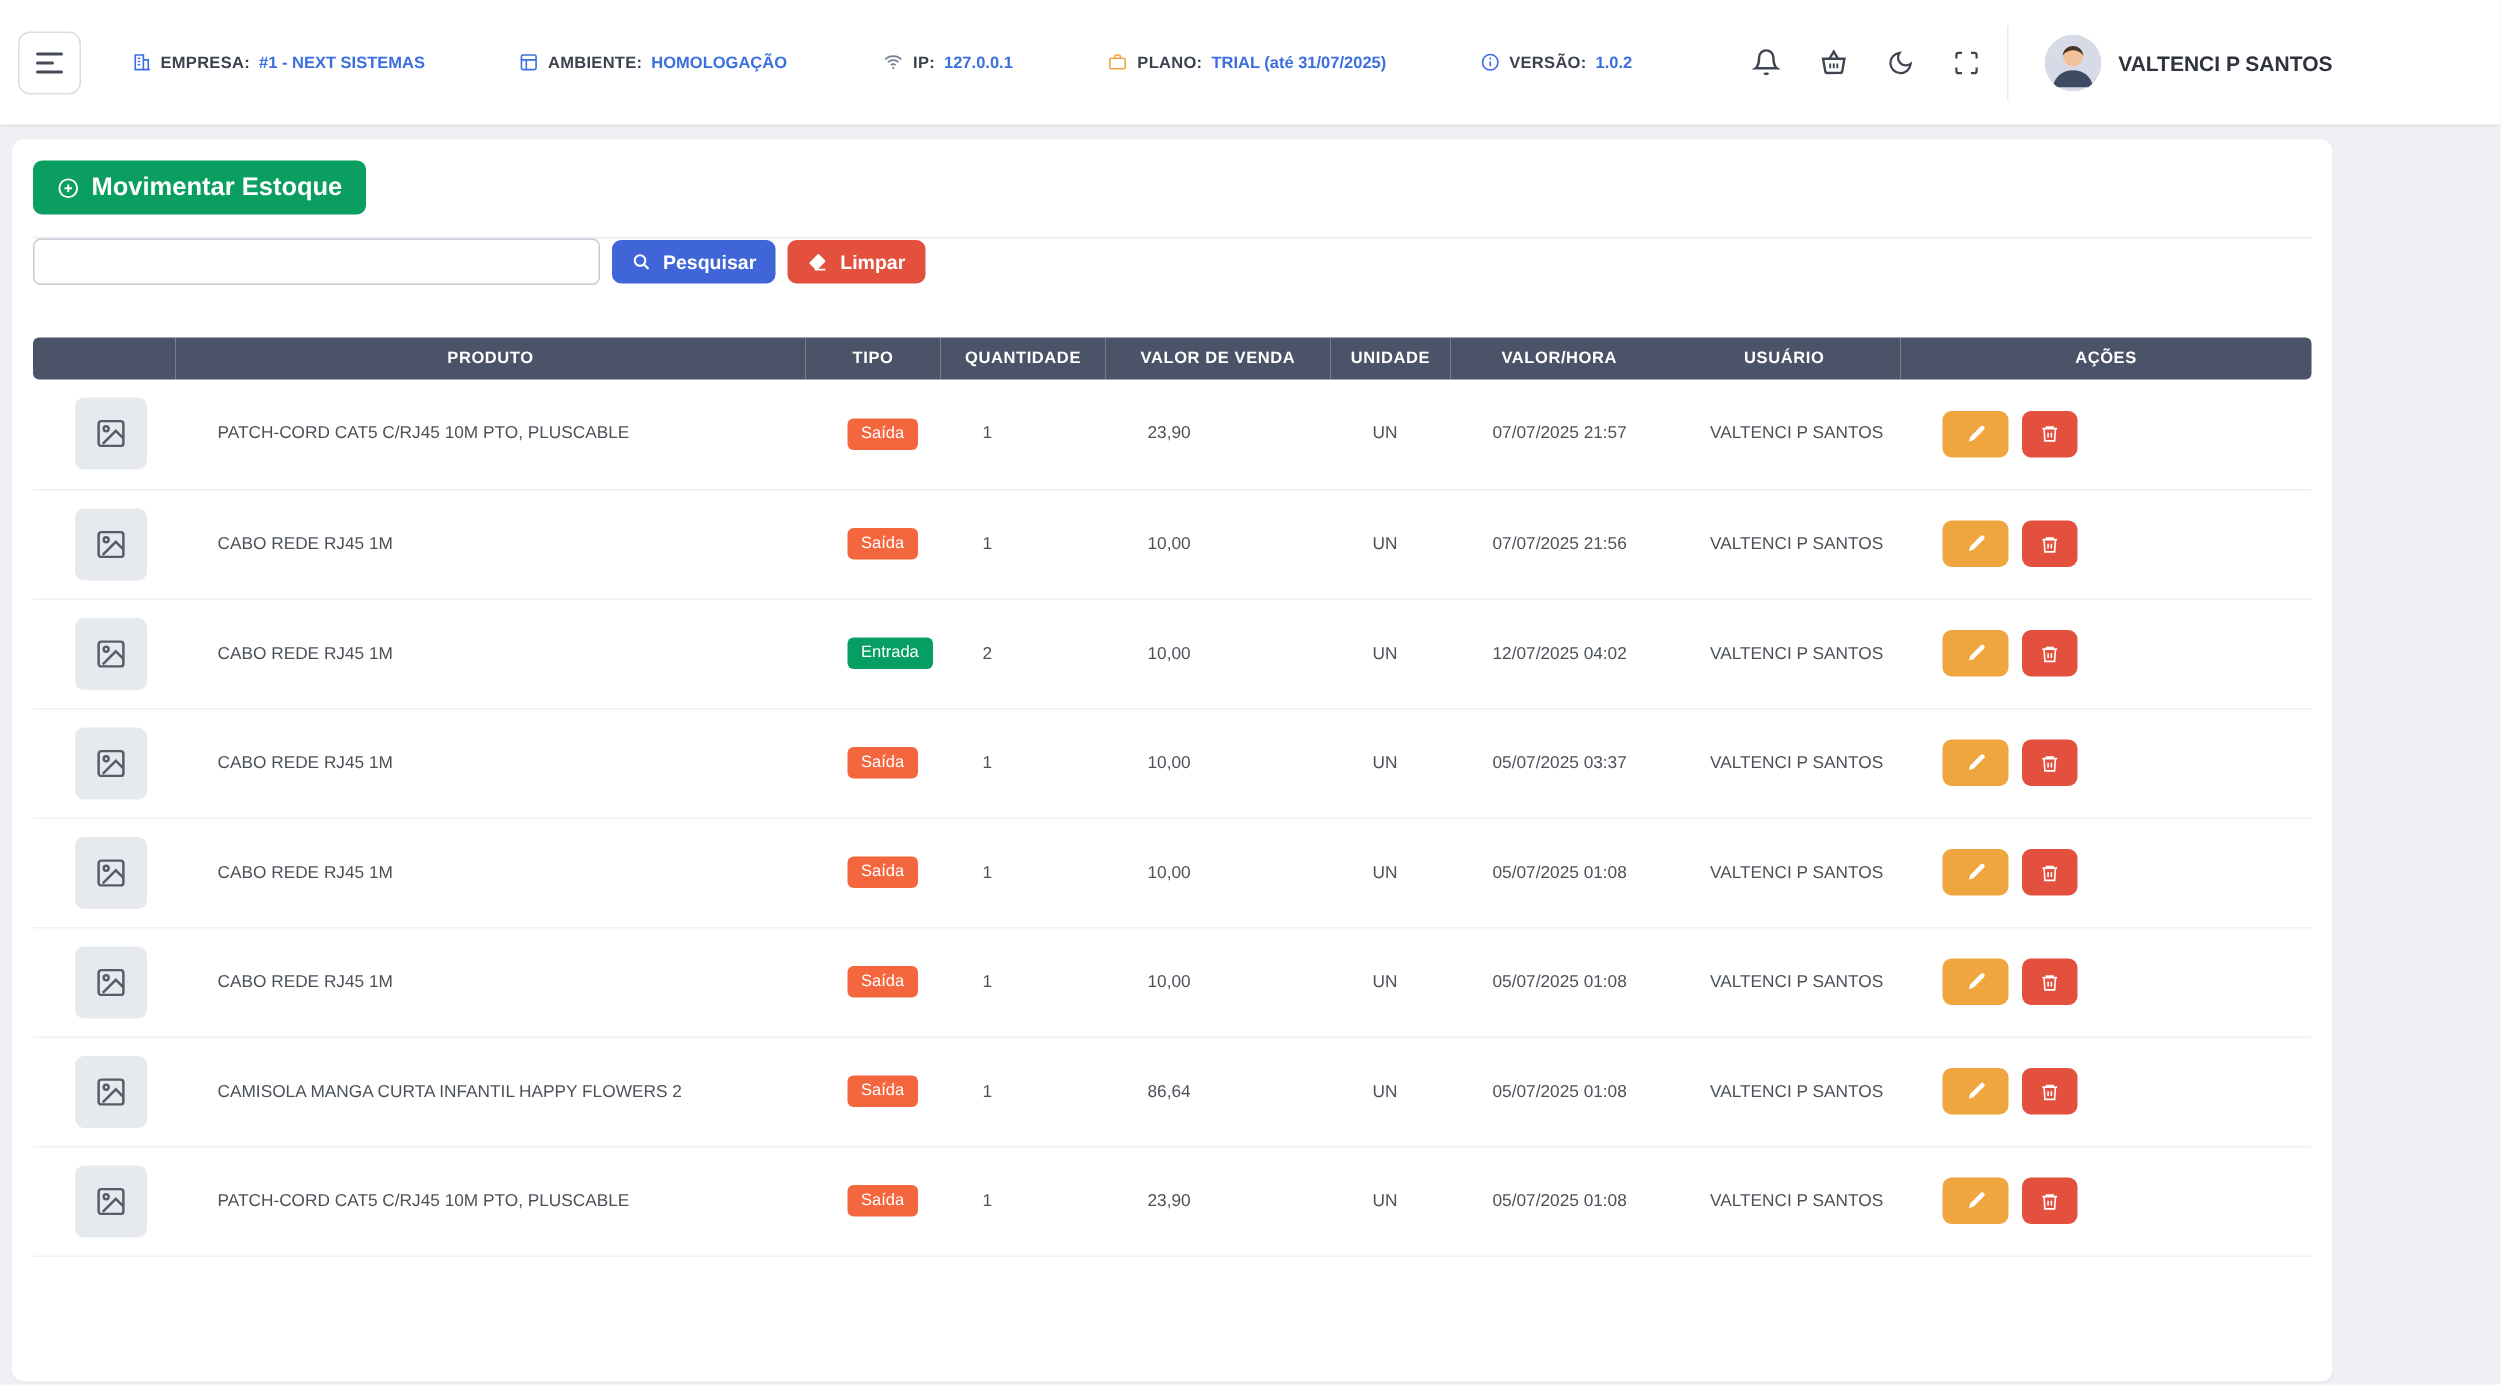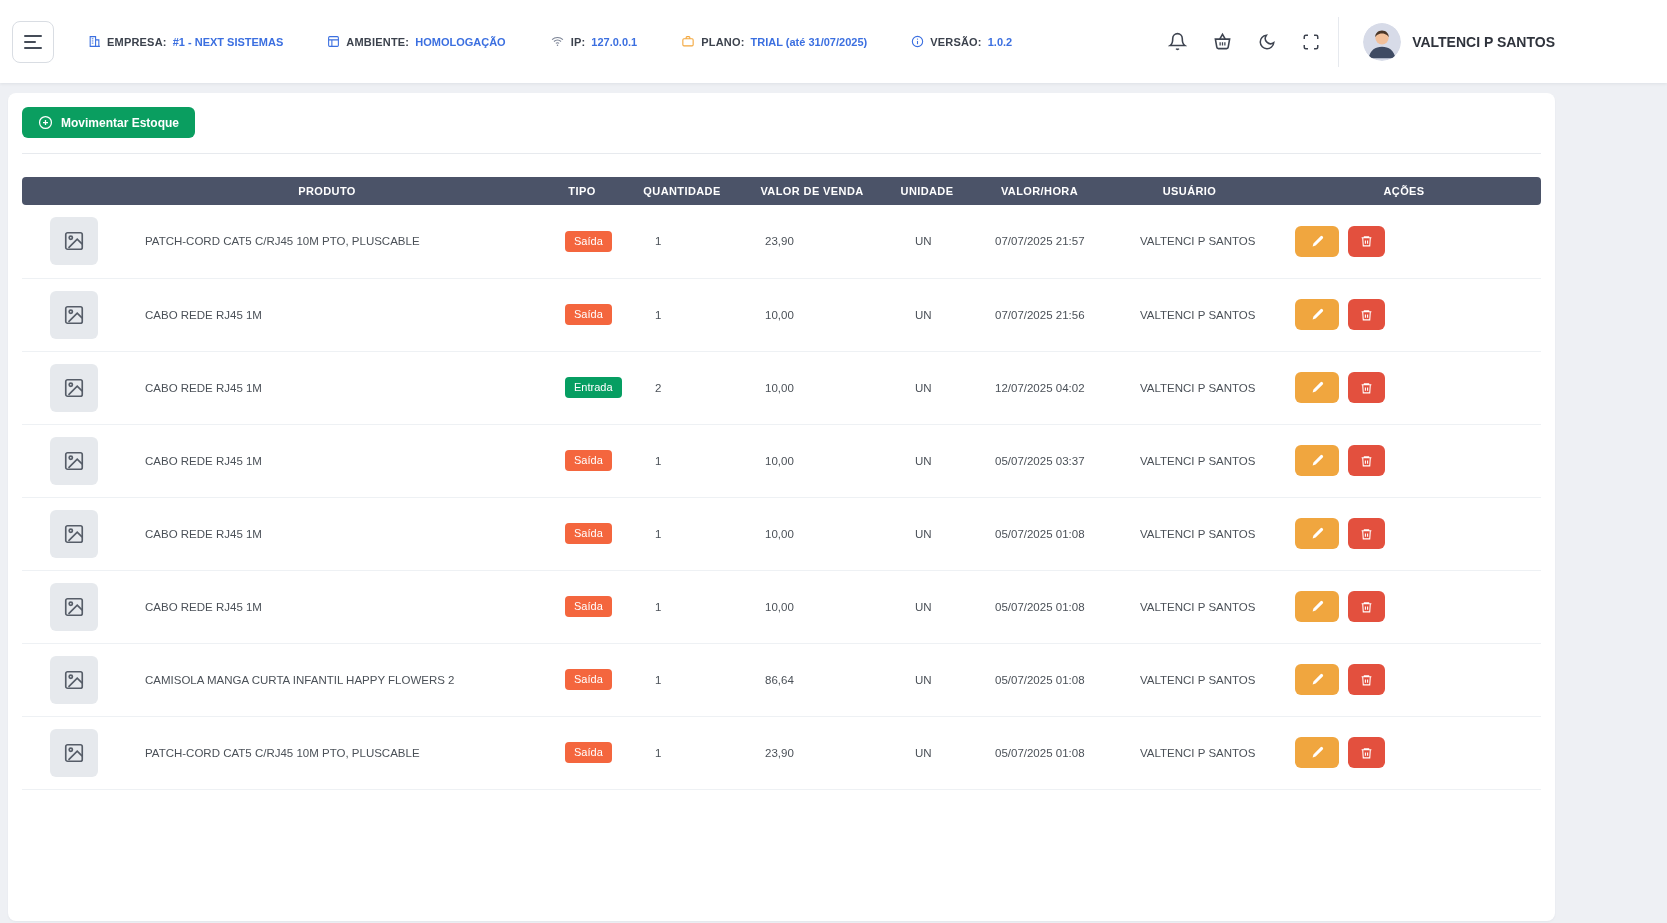--- a/index.html
+++ b/index.html
@@ -7,51 +7,51 @@
   body{font-family:"Liberation Sans","DejaVu Sans",sans-serif;background:var(--page-bg,#eef0f4);color:var(--text-dark,#3f4550)}
 
   
   .topbar{height:83px;background:#fff;display:flex;align-items:center;padding:0 112px 0 12px;box-shadow:0 1px 3px rgba(40,50,70,.08)}
   .hamburger{width:42px;height:42px;border:1px solid #d9dde3;border-radius:8px;background:#fff;display:flex;flex-direction:column;justify-content:center;gap:4px;cursor:pointer;margin-right:34px;padding-left:11px}
   .hamburger i{display:block;height:2px;background:#454c58;border-radius:1px}
   .hamburger .b1{width:18px}
   .hamburger .b2{width:12px;margin-left:0}
   .hamburger .b3{width:18px}
 
-  .info-bar{display:flex;align-items:flex-start;gap:44px}
+  .info-bar{display:flex;align-items:flex-start;gap:63px}
   .info-item{display:flex;align-items:center;gap:6px;font-size:11px;font-weight:bold;white-space:nowrap}
   .ii-icon{display:flex;align-items:center}
   .ii-label{color:#3c424d;letter-spacing:.2px}
   .ii-value{color:var(--accent-blue,#3b6fe0)}
 
   .topbar-right{margin-left:auto;display:flex;align-items:center;gap:22px}
   .icon-btn{background:none;border:none;cursor:pointer;display:flex;align-items:center;padding:2px}
   .user-box{display:flex;align-items:center;gap:11px;margin-left:16px;padding-left:24px;border-left:1px solid #e6e9ee;height:50px;cursor:pointer}
   .avatar{width:38px;height:38px;border-radius:50%;overflow:hidden;flex:0 0 auto}
   .user-name{font-size:14px;font-weight:bold;color:#2f333c;white-space:nowrap}
 
   
   .main{padding:10px 112px 0 8px}
   .card{background:#fff;border-radius:8px;padding:14px 14px 0;min-height:828px;box-shadow:0 1px 2px rgba(40,50,70,.05)}
   .card-top{display:flex;justify-content:space-between;align-items:center}
 
-  .btn{display:inline-flex;align-items:center;gap:8px;border:none;border-radius:6px;color:#fff;font-weight:bold;font-size:12px;padding:8px 16px;cursor:pointer;font-family:inherit;white-space:nowrap}
+  .btn{display:inline-flex;align-items:center;gap:8px;border:none;border-radius:6px;color:#fff;font-weight:bold;font-size:17px;padding:8px 16px;cursor:pointer;font-family:inherit;white-space:nowrap}
   .btn-green{background:var(--green-button,#0a9e60)}
   .btn-blue{background:var(--blue-button,#4065d8)}
   .btn-red{background:var(--red-button,#e3503e)}
   .btn-sm{padding:7px 13px;font-size:13px}
 
   .divider{border:none;border-top:1px solid #e7eaee;margin:15px 0 0}
 
   .search-label{font-size:12.5px;font-weight:bold;color:#3f4550;margin:26px 0 7px}
   .search-row{display:flex;align-items:center;gap:8px}
   .search-input{width:378px;height:31px;border:1px solid #c7ccd4;border-radius:5px;padding:0 10px;font-size:13px;font-family:inherit;outline:none;color:#3f4550}
 
   
-  .stock-table{width:100%;border-collapse:collapse;margin-top:23px;table-layout:fixed}
+  .stock-table{width:100%;border-collapse:collapse;margin-top:35px;table-layout:fixed}
   .stock-table thead th{background:var(--table-header-bg,#4b5368);color:#fff;font-size:11px;font-weight:bold;height:28px;letter-spacing:.4px;text-align:center}
   .stock-table thead th:first-child{border-radius:4px 0 0 4px}
   .stock-table thead th:last-child{border-radius:0 4px 4px 0}
   .stock-table tbody td{height:73px;border-bottom:1px solid #eef1f4;font-size:11.5px;color:#4b5158;text-align:left;padding-left:28px;vertical-align:middle}
   td.col-thumb{padding-left:13px}
   td.col-product{padding-left:8px}
   td.col-actions{padding-left:10px}
   .thumb{width:48px;height:48px;background:#e6e9ed;border-radius:6px;display:flex;align-items:center;justify-content:center}
   .badge{display:inline-block;padding:4px 9px;border-radius:4px;color:#fff;font-weight:normal;font-size:11px;line-height:1.2}
   .badge.saida{background:var(--badge-saida,#f4663e)}
@@ -182,20 +182,40 @@
               <circle cx="12" cy="12" r="9.5"></circle>
               <path d="M12 8v8M8 12h8"></path>
             </svg>
         </span>
         <span>Movimentar Estoque</span>
       </button>
     </div>
 
     <hr class="divider">
 
+    <div class="search-row">
+      <input class="search-input" type="text" value="" style="">
+      <button class="btn btn-blue btn-sm">
+        <span>
+          <svg width="13" height="13" viewBox="0 0 24 24" fill="none" stroke="#fff" stroke-width="2.6">
+              <circle cx="10.5" cy="10.5" r="6.5"></circle>
+              <path d="M15.5 15.5L21 21"></path>
+            </svg>
+        </span>
+        <span>Pesquisar</span>
+      </button>
+      <button class="btn btn-red btn-sm">
+        <span>
+          <svg width="14" height="14" viewBox="0 0 24 24" fill="#fff">
+              <path d="M8.8 19.2l-5.3-5.3a1.8 1.8 0 0 1 0-2.6l8.2-8.2a1.8 1.8 0 0 1 2.6 0l6 6a1.8 1.8 0 0 1 0 2.6l-7.5 7.5H21v2H8.8z"></path>
+            </svg>
+        </span>
+        <span>Limpar</span>
+      </button>
+    </div>
 
     <table class="stock-table">
       <colgroup>
         <col style="width:95px">
           <col style="width:420px">
           <col style="width:90px">
           <col style="width:110px">
           <col style="width:150px">
           <col style="width:80px">
           <col style="width:145px">

